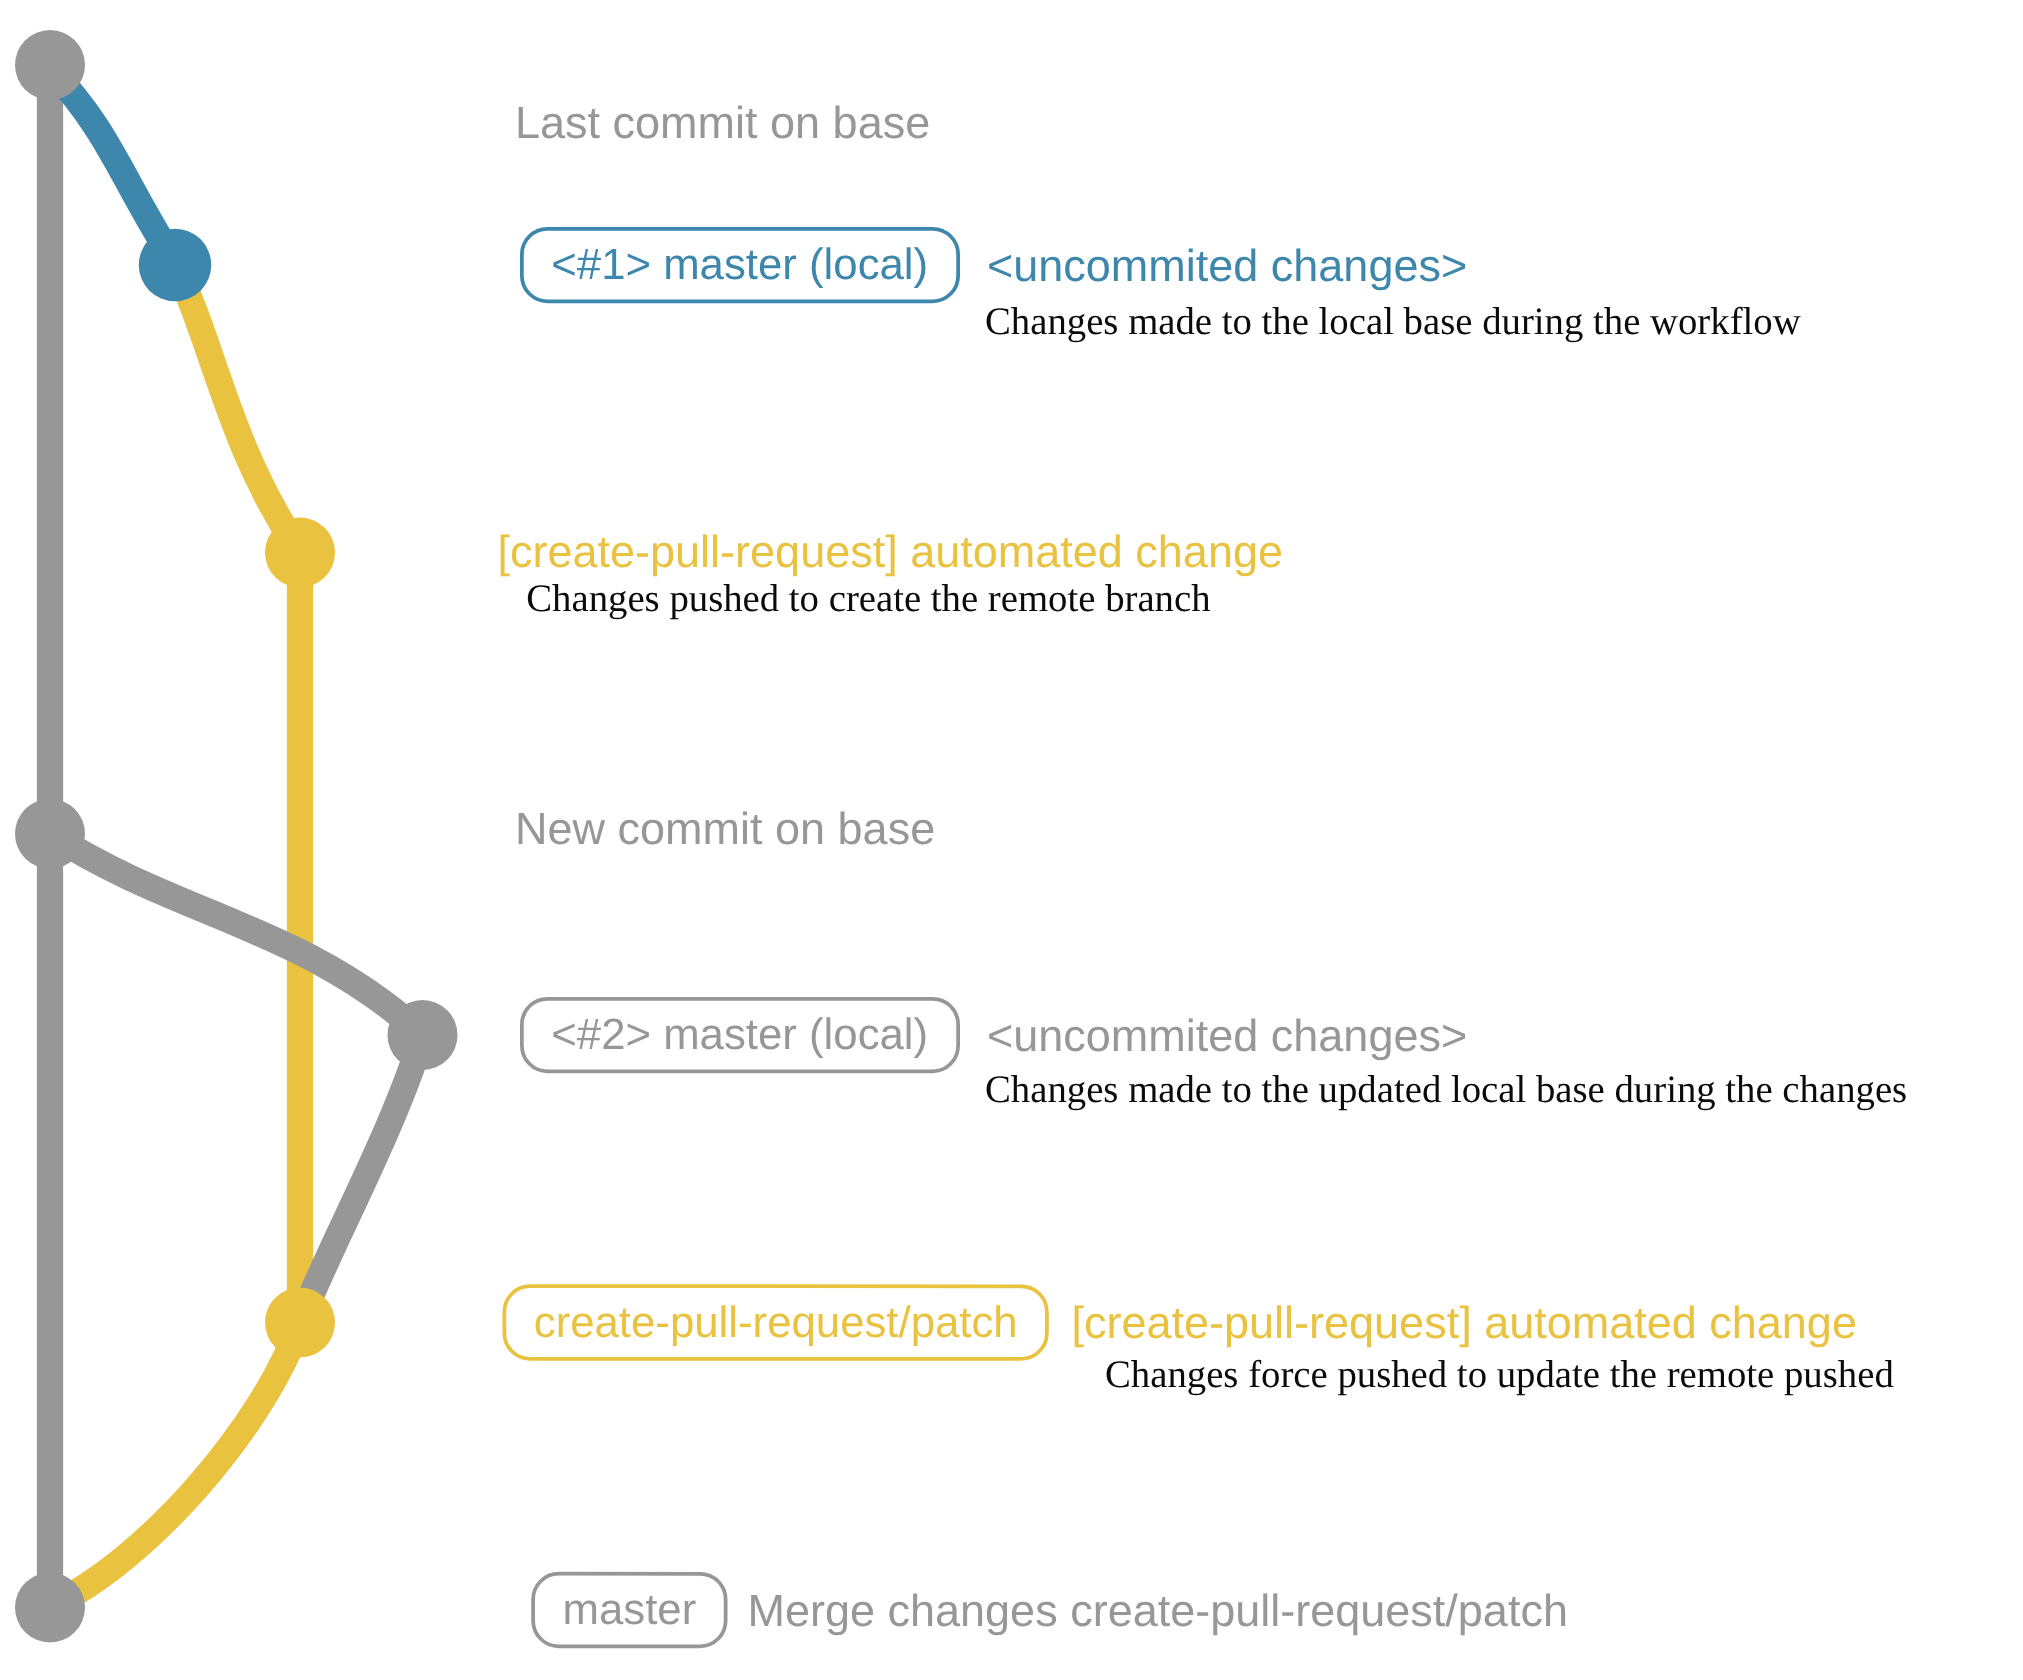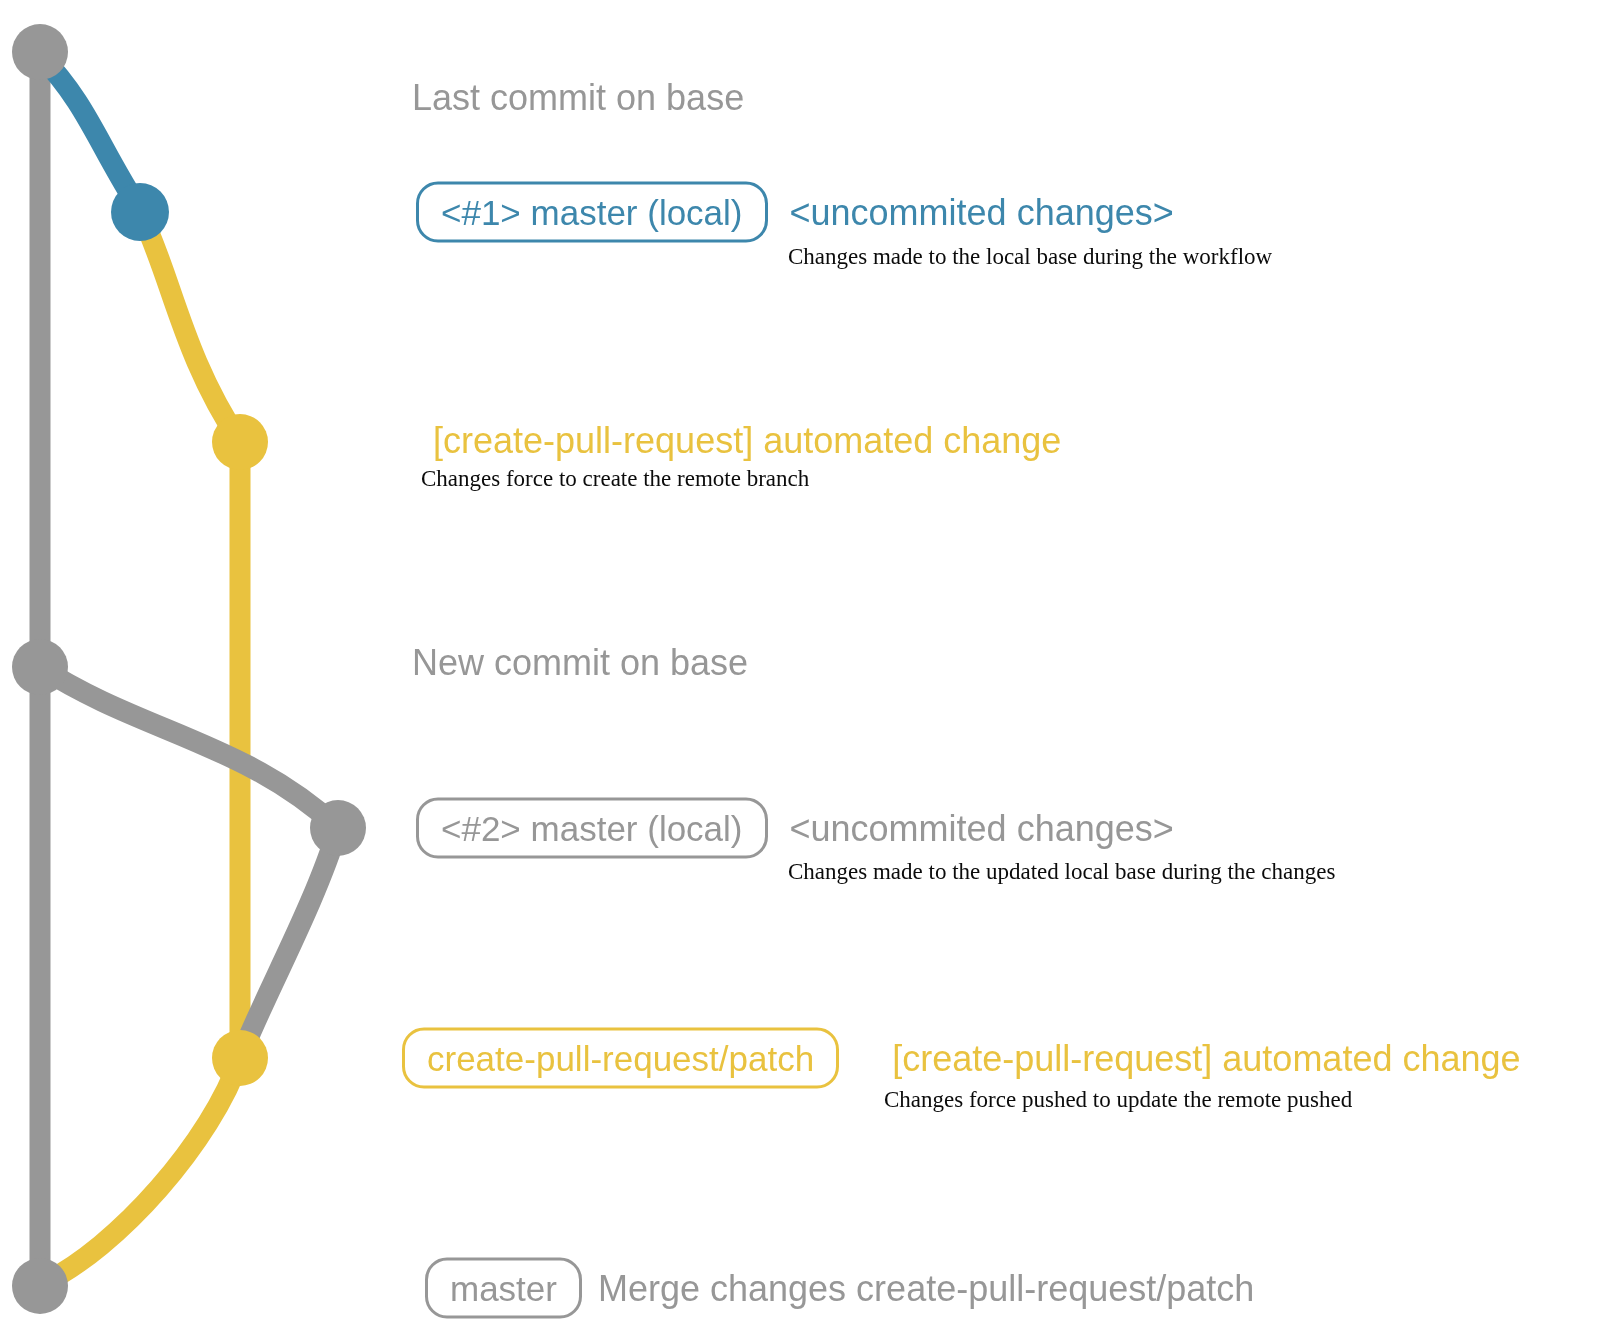--- a/index.html
+++ b/index.html
@@ -40,39 +40,39 @@
     display: flex;
     align-items: center;
   }
   .label-sans {
     font-family: "Liberation Sans", sans-serif;
     font-size: 36px;
     line-height: 1.1;
   }
   .c-gray   { color: var(--base-gray); }
   .c-blue   { color: var(--blue); }
-  .c-yellow { color: var(--yellow); margin-left: 35px; }
+  .c-yellow { color: var(--yellow); }
   .badge {
     display: inline-flex;
     align-items: center;
     justify-content: center;
     font-family: "Liberation Sans", sans-serif;
     font-size: 35px;
     line-height: 1;
     padding: 10px 22px;
     border: 3px solid currentColor;
     border-radius: 22px;
     background: var(--background, #ffffff);
   }
   .b-blue   { color: var(--blue);      border-color: var(--blue); }
   .b-gray   { color: var(--base-gray); border-color: var(--base-gray); }
   .b-yellow { color: var(--yellow);    border-color: var(--yellow); }
   .desc-serif {
     font-family: "Liberation Serif", serif;
-    font-size: 23px;
+    font-size: 31px;
     line-height: 1.1;
     color: var(--description-text, #0b0b0b);
   }
   .gap-22 { gap: 22px; padding-left: 16px; }
   .gap-18 { gap: 18px; }
   .gap-16 { gap: 16px; margin-left: 12px; }
 </style>
 </head>
 <body>
 
@@ -97,21 +97,21 @@
 
 <div class="abs label-sans c-gray" style="left:412px; top:54px;margin-top:44px;">Last commit on base</div>
 
 <div class="abs row gap-22" style="left:400px; top:212px;">
   <span class="badge b-blue">&lt;#1&gt; master (local)</span>
   <span class="label-sans c-blue">&lt;uncommited changes&gt;</span>
 </div>
 <div class="abs desc-serif" style="left:788px; top:257px;">Changes made to the local base during the workflow</div>
 
 <div class="abs label-sans c-yellow" style="left:398px; top:441px;">[create-pull-request] automated change</div>
-<div class="abs desc-serif" style="left:421px; top:479px;">Changes force to create the remote branch</div>
+<div class="abs desc-serif" style="left:421px; top:479px;">Changes pushed to create the remote branch</div>
 
 <div class="abs label-sans c-gray" style="left:412px; top:663px;">New commit on base</div>
 
 <div class="abs row gap-22" style="left:400px; top:828px;">
   <span class="badge b-gray">&lt;#2&gt; master (local)</span>
   <span class="label-sans c-gray">&lt;uncommited changes&gt;</span>
 </div>
 <div class="abs desc-serif" style="left:788px; top:872px;">Changes made to the updated local base during the changes</div>
 
 <div class="abs row gap-18" style="left:402px; top:1058px;">

